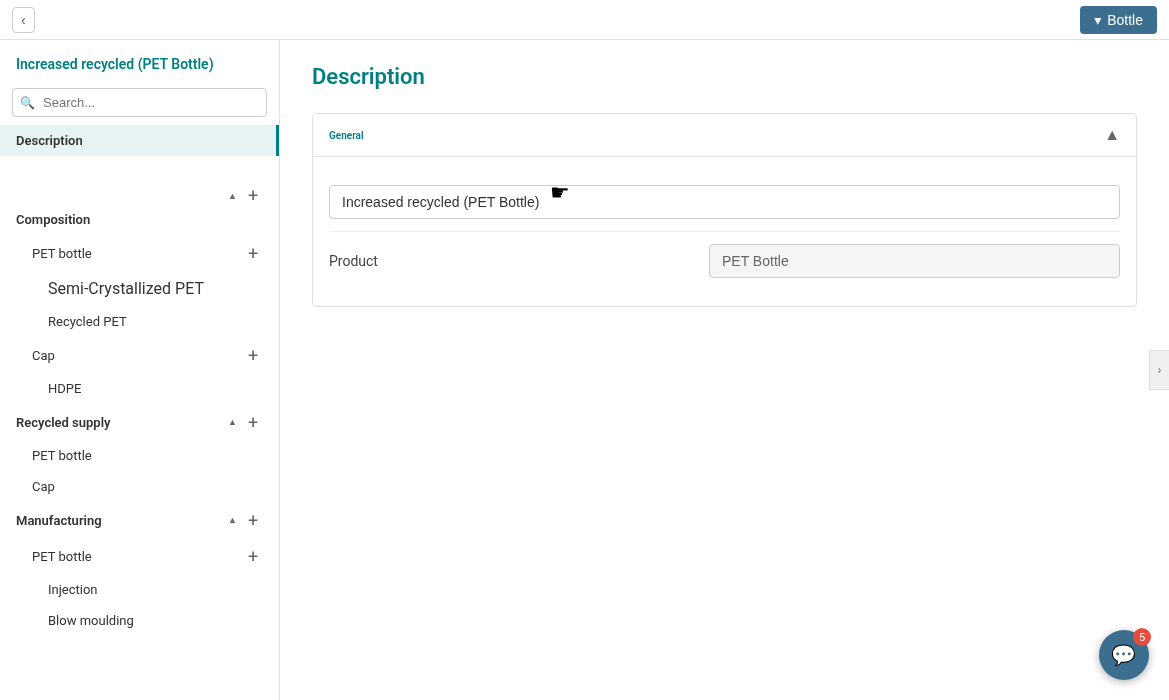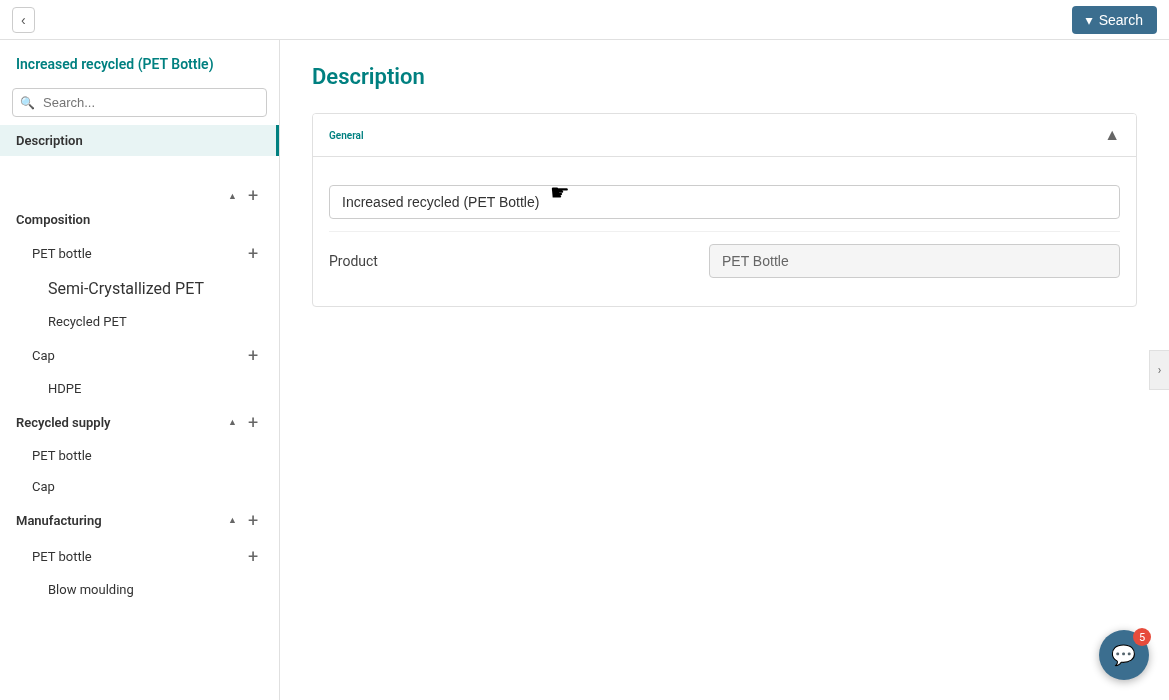--- a/index.html
+++ b/index.html
@@ -56,21 +56,21 @@
 
 <div class="topbar">
   <div class="topbar-left">
     <button class="back-btn">
       <span>‹</span>
     </button>
   </div>
   <div>
     <button class="actions-btn">
       <span>▾</span>
-      <span>Search</span>
+      <span>Bottle</span>
     </button>
   </div>
 </div>
 
 <div class="main-layout">
 
   <div class="sidebar">
     <div class="sidebar-title">Increased recycled (PET Bottle)</div>
     <div class="sidebar-search">
       <div class="search-wrapper">
@@ -137,20 +137,24 @@
             <span style="color: rgb(102, 102, 102); font-size: 18px; cursor: pointer; width: 20px; height: 20px; display: flex; align-items: center; justify-content: center;">+</span>
           </div>
         </div>
         <div style="display: flex; align-items: center; justify-content: space-between; padding: 8px 16px 8px 32px; cursor: pointer; font-size: 13px;">
           <span style="color: rgb(51, 51, 51);">PET bottle</span>
           <div style="display: flex; align-items: center; gap: 6px;">
             <span style="color: rgb(102, 102, 102); font-size: 18px; cursor: pointer; width: 20px; height: 20px; display: flex; align-items: center; justify-content: center;">+</span>
           </div>
         </div>
         <div style="display: flex; align-items: center; justify-content: space-between; padding: 8px 16px 8px 48px; cursor: pointer; font-size: 13px;">
+          <span style="color: rgb(51, 51, 51);">Injection</span>
+          <div style="display: flex; align-items: center; gap: 6px;"></div>
+        </div>
+        <div style="display: flex; align-items: center; justify-content: space-between; padding: 8px 16px 8px 48px; cursor: pointer; font-size: 13px;">
           <span style="color: rgb(51, 51, 51);">Blow moulding</span>
           <div style="display: flex; align-items: center; gap: 6px;"></div>
         </div>
       </div>
   </div>
 
   <div class="content">
 
     <div class="cursor-hand" style="left: 270px; top: 140px;">☛</div>
 

